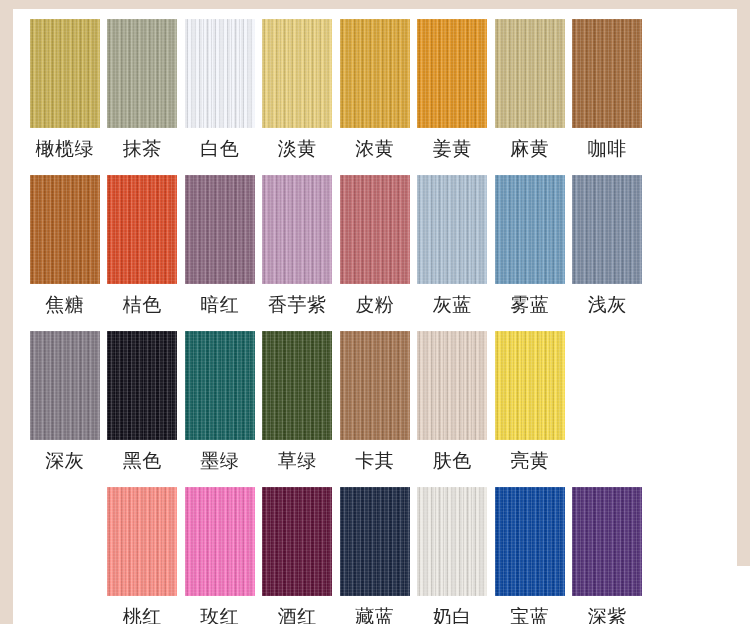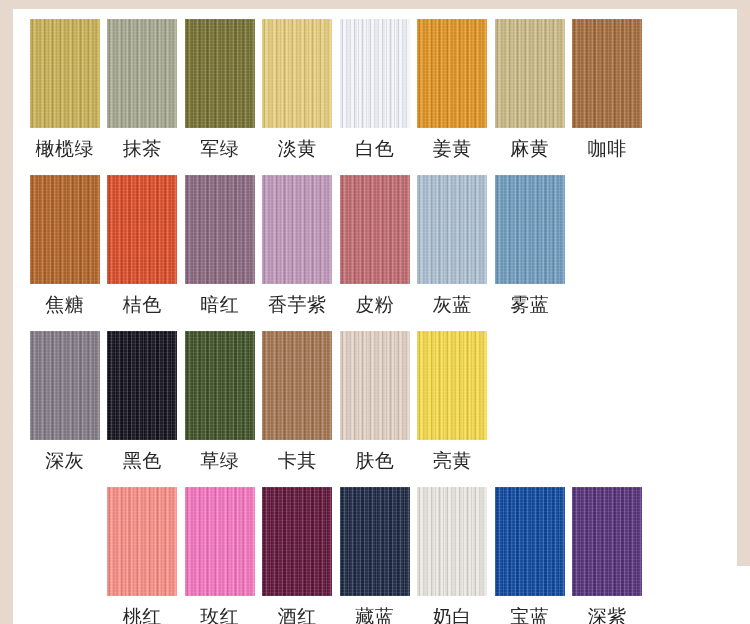--- a/index.html
+++ b/index.html
@@ -135,30 +135,30 @@
         <div class="row">
           <div class="cell">
             <div class="swatch" style="background-color: rgb(200, 177, 84);"></div>
             <div class="label">橄榄绿</div>
           </div>
           <div class="cell">
             <div class="swatch" style="background-color: rgb(167, 168, 144);"></div>
             <div class="label">抹茶</div>
           </div>
           <div class="cell">
-            <div class="swatch" style="background-color: rgb(117, 112, 47);"></div>
-            <div class="label">军绿</div>
+            <div class="swatch" style="background-color: rgb(242, 244, 250);"></div>
+            <div class="label">白色</div>
           </div>
           <div class="cell">
             <div class="swatch" style="background-color: rgb(231, 207, 124);"></div>
             <div class="label">淡黄</div>
           </div>
           <div class="cell">
-            <div class="swatch" style="background-color: rgb(242, 244, 250);"></div>
-            <div class="label">白色</div>
+            <div class="swatch" style="background-color: rgb(220, 168, 56);"></div>
+            <div class="label">浓黄</div>
           </div>
           <div class="cell">
             <div class="swatch" style="background-color: rgb(226, 148, 32);"></div>
             <div class="label">姜黄</div>
           </div>
           <div class="cell">
             <div class="swatch" style="background-color: rgb(203, 187, 133);"></div>
             <div class="label">麻黄</div>
           </div>
           <div class="cell">
@@ -188,29 +188,37 @@
             <div class="label">皮粉</div>
           </div>
           <div class="cell">
             <div class="swatch" style="background-color: rgb(173, 192, 210);"></div>
             <div class="label">灰蓝</div>
           </div>
           <div class="cell">
             <div class="swatch" style="background-color: rgb(111, 156, 190);"></div>
             <div class="label">雾蓝</div>
           </div>
+          <div class="cell">
+            <div class="swatch" style="background-color: rgb(125, 140, 163);"></div>
+            <div class="label">浅灰</div>
+          </div>
         </div>
         <div class="row">
           <div class="cell">
             <div class="swatch" style="background-color: rgb(131, 123, 134);"></div>
             <div class="label">深灰</div>
           </div>
           <div class="cell">
             <div class="swatch" style="background-color: rgb(18, 16, 26);"></div>
             <div class="label">黑色</div>
+          </div>
+          <div class="cell">
+            <div class="swatch" style="background-color: rgb(21, 97, 95);"></div>
+            <div class="label">墨绿</div>
           </div>
           <div class="cell">
             <div class="swatch" style="background-color: rgb(62, 81, 38);"></div>
             <div class="label">草绿</div>
           </div>
           <div class="cell">
             <div class="swatch" style="background-color: rgb(165, 117, 81);"></div>
             <div class="label">卡其</div>
           </div>
           <div class="cell">

